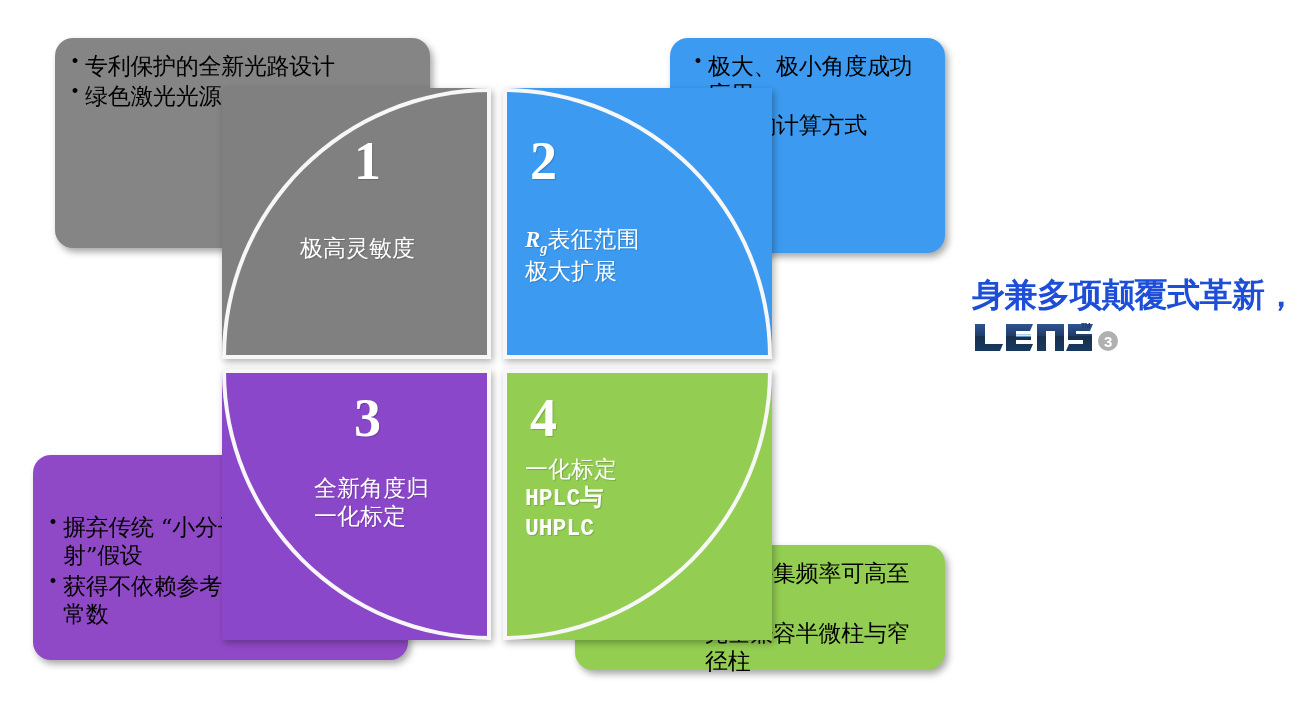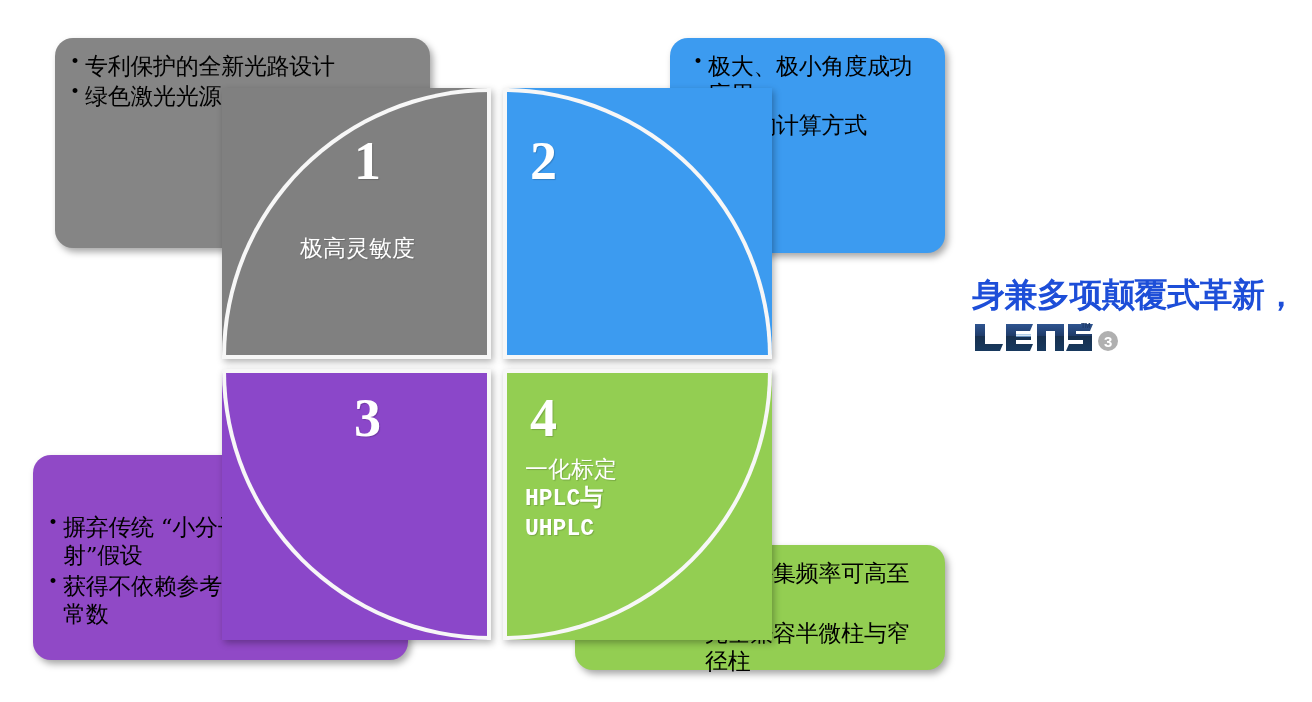--- a/index.html
+++ b/index.html
@@ -175,25 +175,29 @@
 
     <div class="quad q1">
       <div class="quad-inner"></div>
       <div class="qnum">1</div>
       <div class="qlabel">极高灵敏度</div>
     </div>
 
     <div class="quad q2">
       <div class="quad-inner"></div>
       <div class="qnum">2</div>
+      <div class="qlabel"><span class="rg"><span>R</span><sub>g</sub></span><span>表征范围
+极大扩展</span></div>
     </div>
 
     <div class="quad q3">
       <div class="quad-inner"></div>
       <div class="qnum">3</div>
+      <div class="qlabel">全新角度归
+一化标定</div>
     </div>
 
     <div class="quad q4">
       <div class="quad-inner"></div>
       <div class="qnum">4</div>
       <div class="qlabel"><span>一化标定</span>
 <span class="lat">HPLC与
 UHPLC</span></div>
     </div>
 

